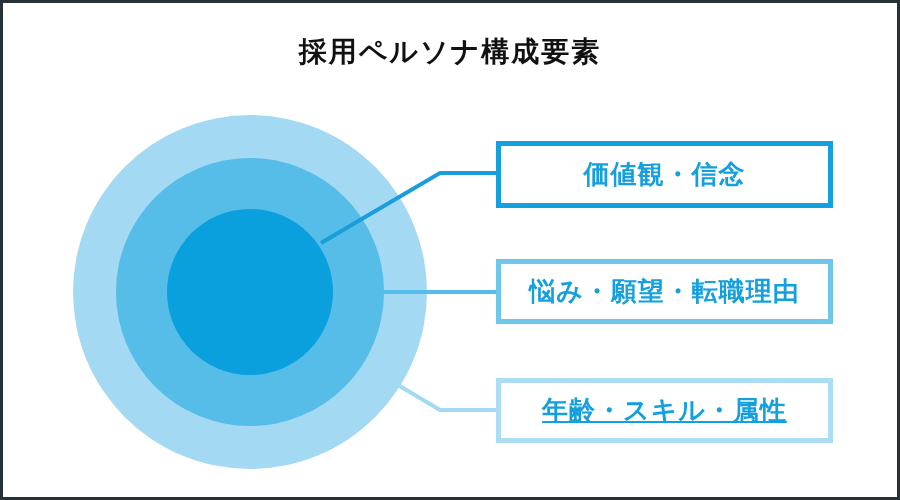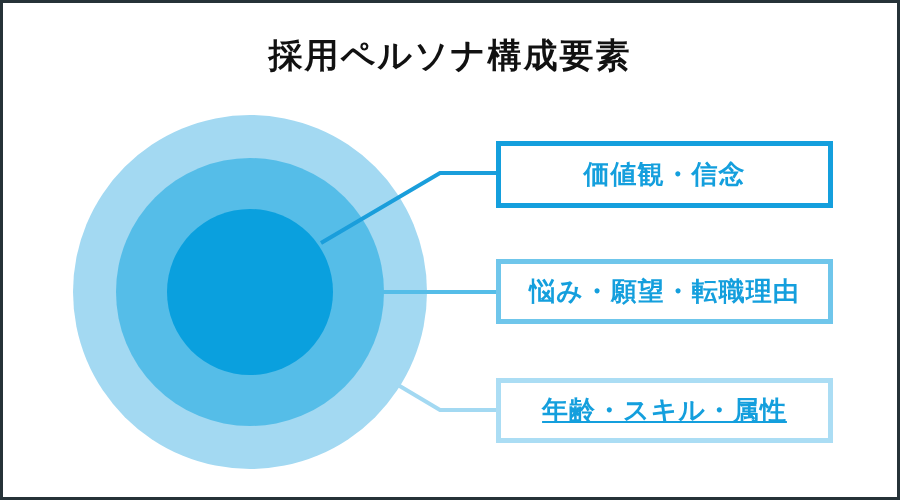--- a/index.html
+++ b/index.html
@@ -16,21 +16,21 @@
     border: 3px solid #263238;
     background: #ffffff;
     overflow: hidden;
   }
   .title {
     position: absolute;
     top: 32px;
     left: 0;
     width: 100%;
     text-align: center;
-    font-size: 34px;
+    font-size: 28px;
     font-weight: 800;
     letter-spacing: 2px;
     color: #111111;
     line-height: 1.2;
   }
   .diagram-svg {
     position: absolute;
     top: 0;
     left: 0;
     width: 900px;

